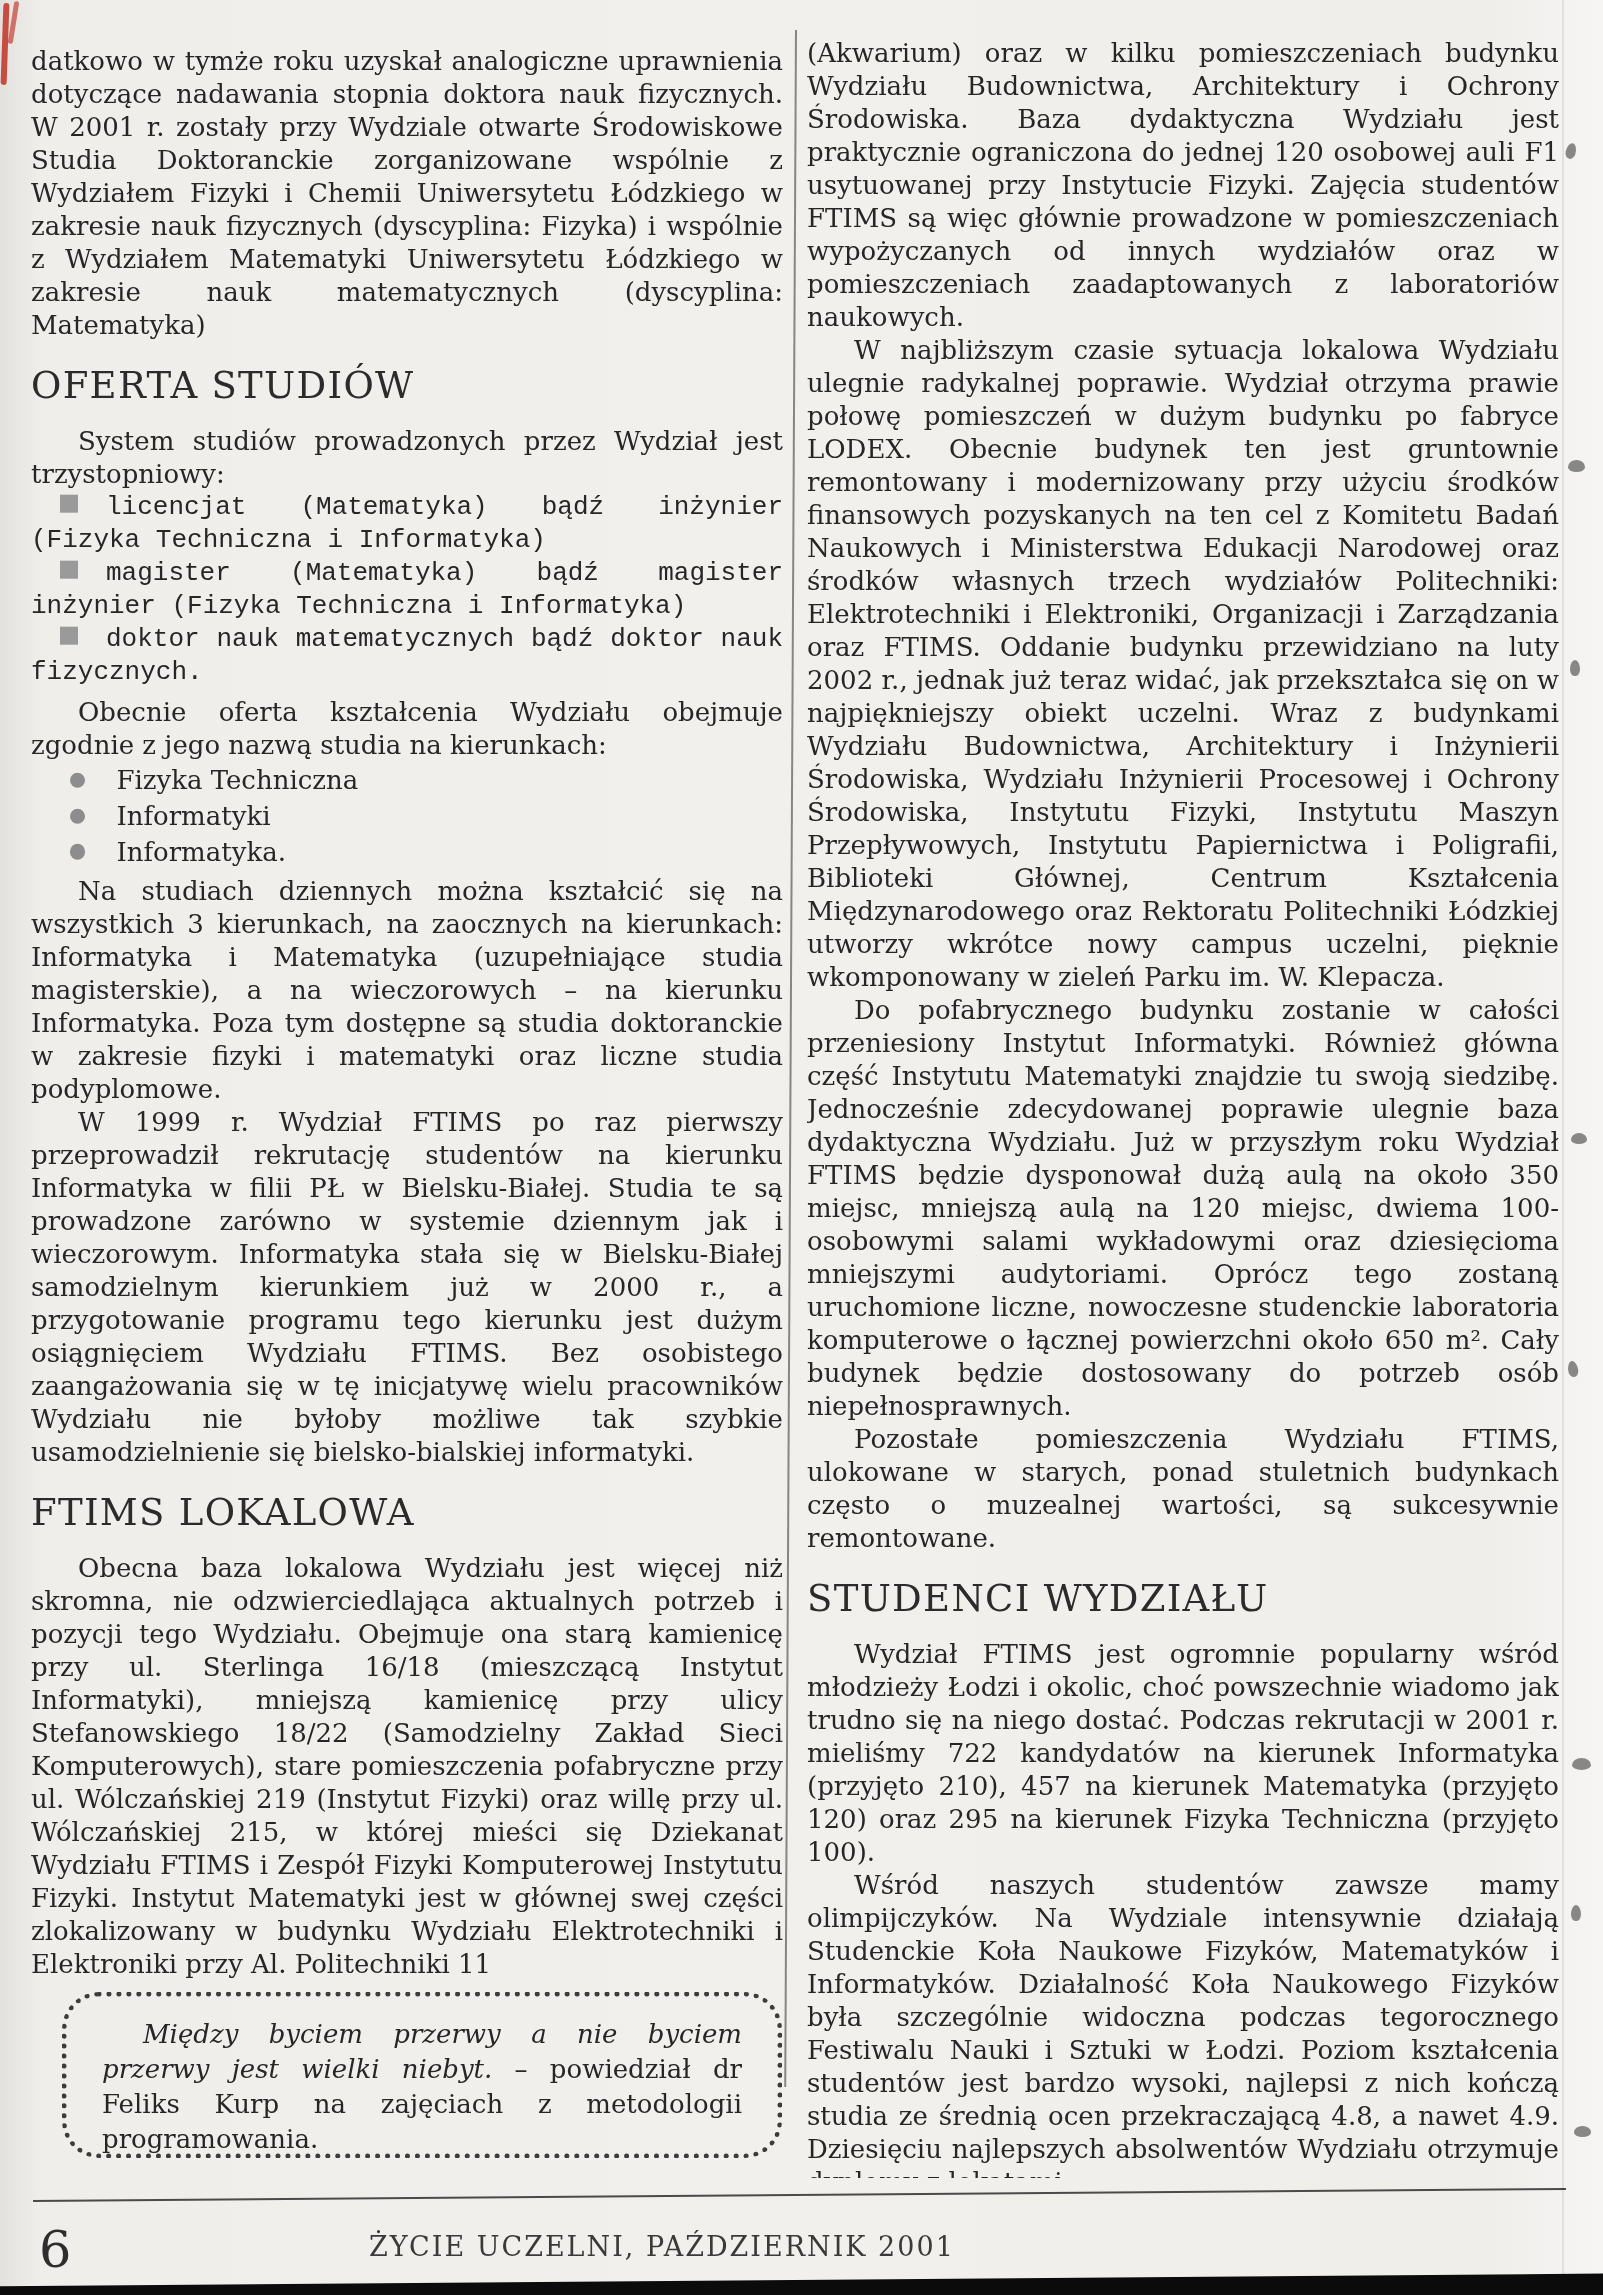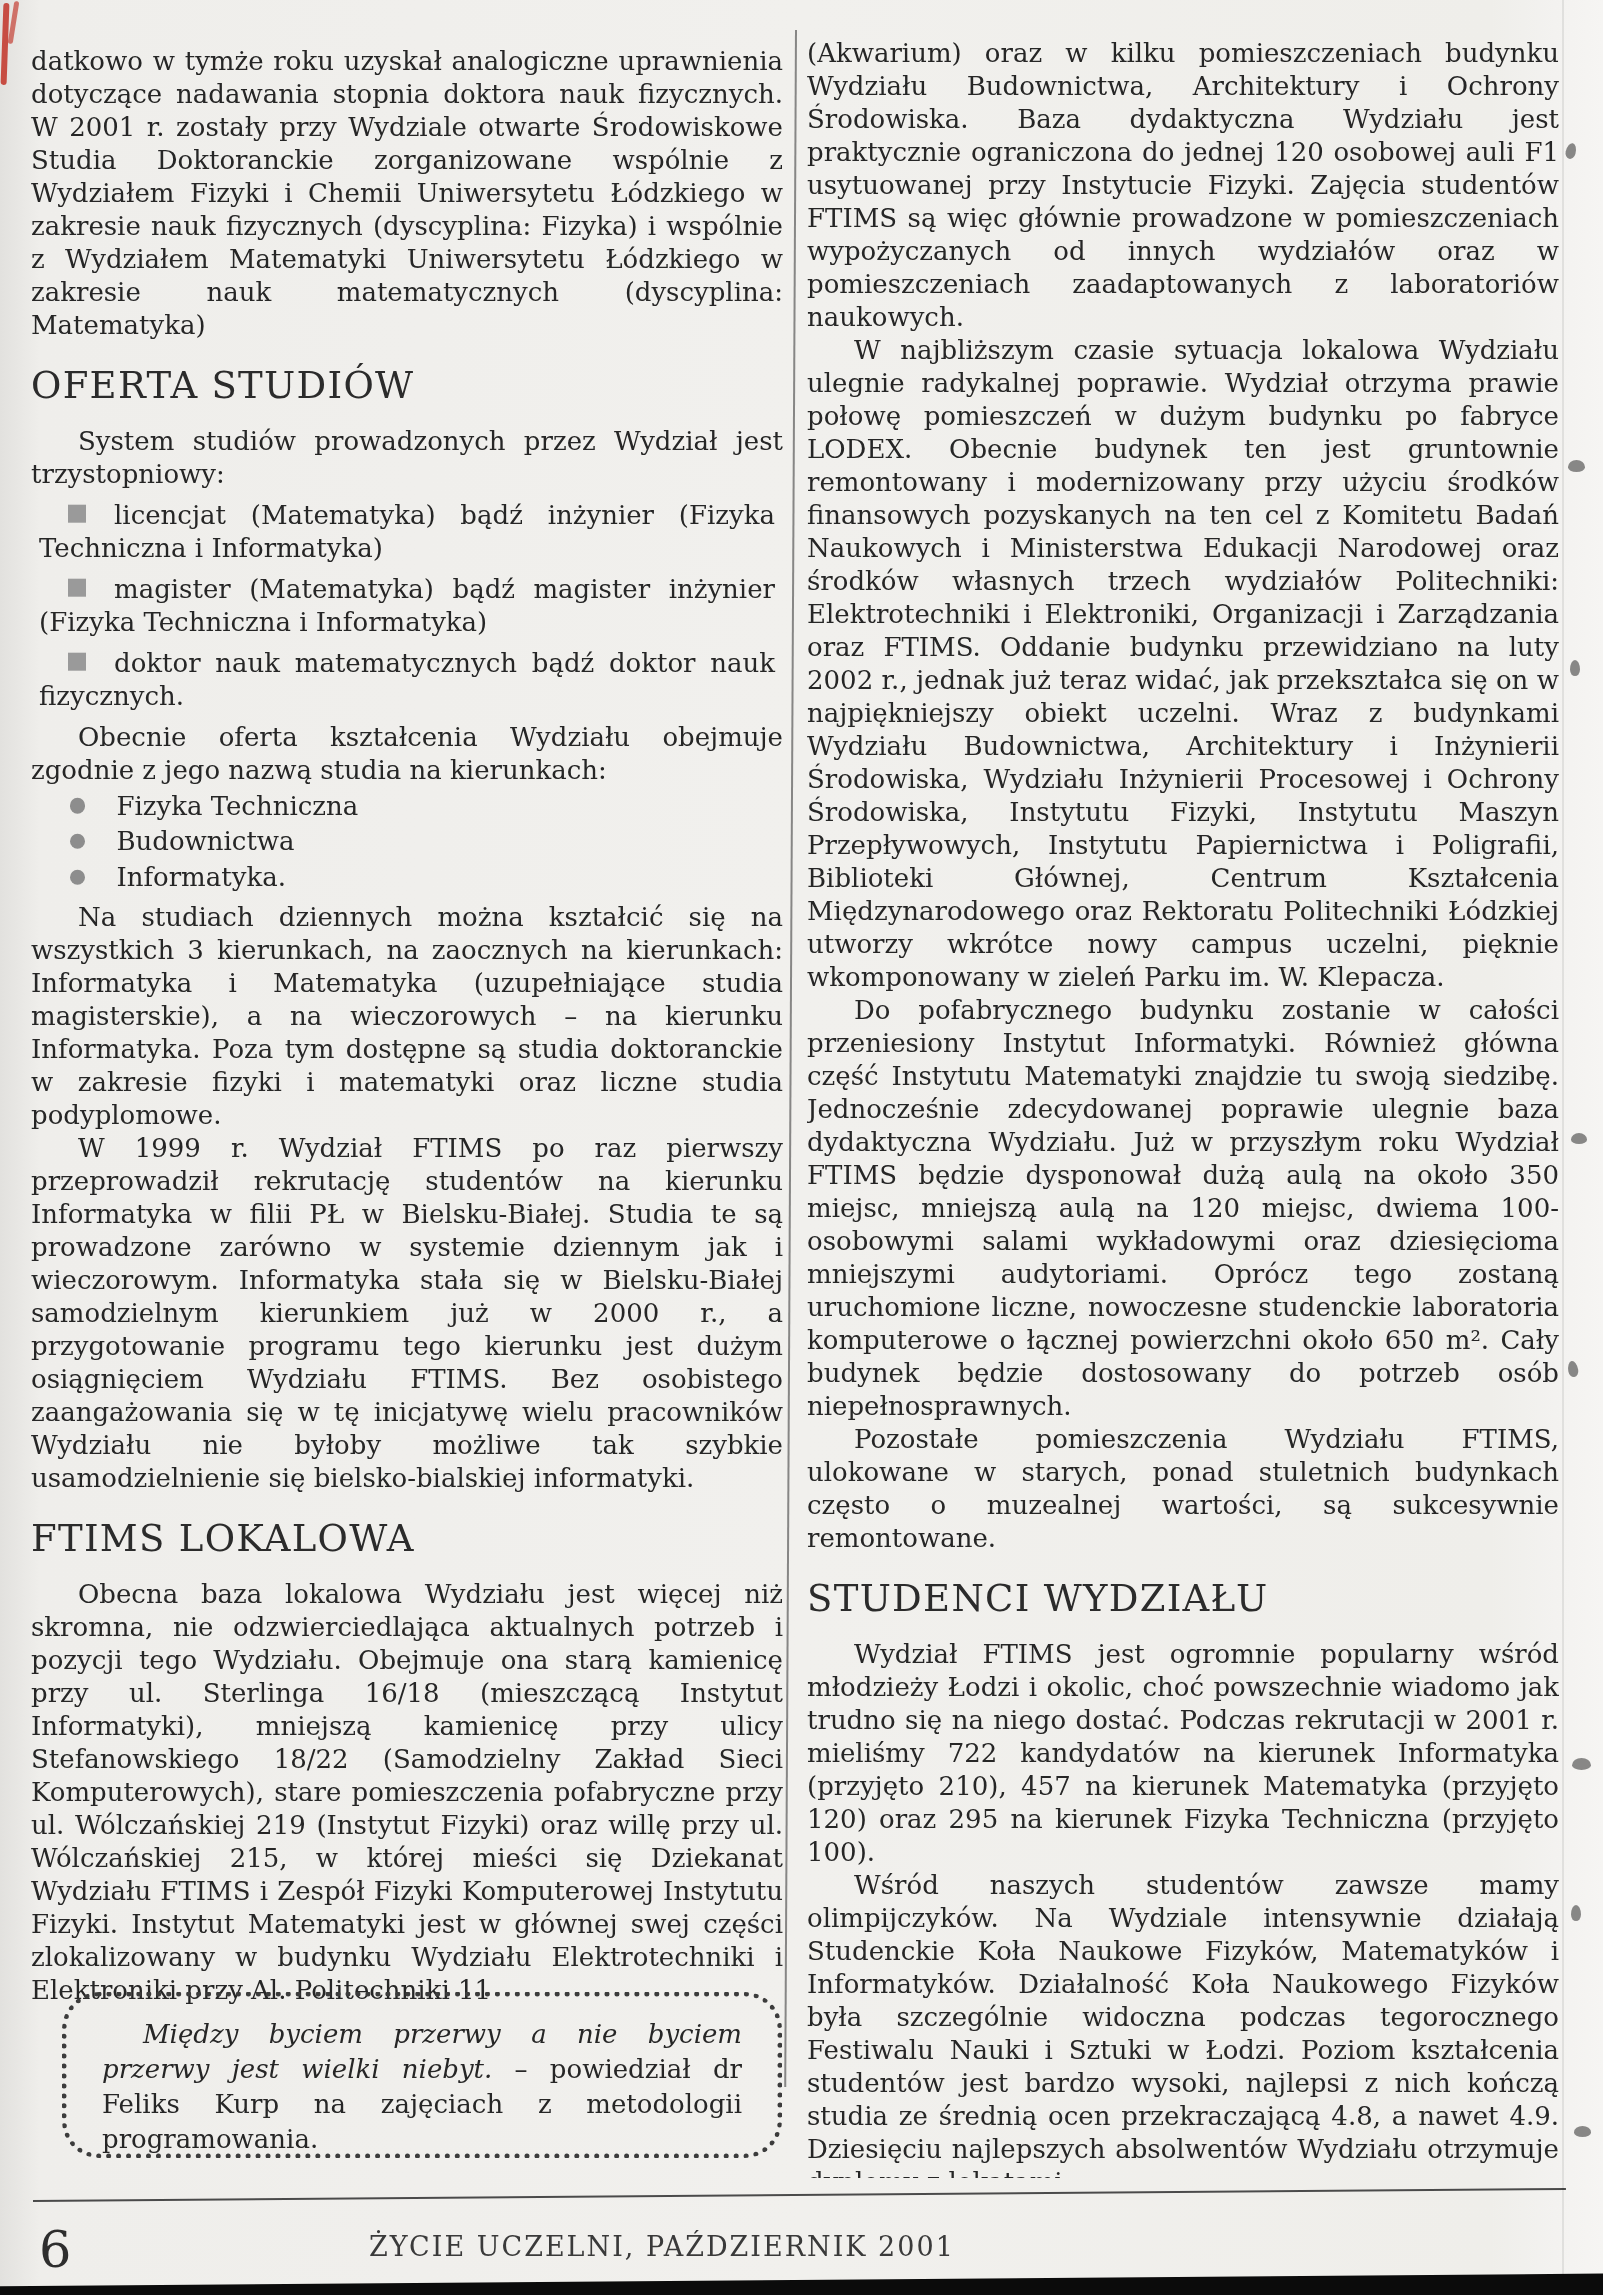--- a/index.html
+++ b/index.html
@@ -12,21 +12,21 @@
   .col{position:absolute;font-size:26px;line-height:33px;text-align:justify;}
   .col-left{left:31px;top:45px;width:752px;height:2114px;overflow:hidden;}
   .col-right{left:807px;top:37px;width:752px;height:2141px;overflow:hidden;}
   p.para{margin:0;text-indent:47px;}
   p.cont{text-indent:0;}
   p.sp{margin-top:6.7px;}
   h2.sec{
     font-size:37px;line-height:47px;font-weight:normal;text-align:left;
     margin:20px 0 16px 0;letter-spacing:1.3px;text-indent:0;color:#2b2b2b;
   }
-  .b-item{margin:8px;text-indent:29px;}
+  .b-item{margin:0;text-indent:29px;font-family:Liberation Mono, monospace;}
   .sq{display:inline-block;width:18px;height:18px;background:#9a9a9a;margin-right:28px;vertical-align:baseline;transform:translateY(-1.3px);}
   .dot-item{margin:2.7px 0;text-indent:39px;}
   .dt{display:inline-block;width:15.4px;height:15.4px;border-radius:50%;background:#8d8d8d;margin-right:31px;transform:translateY(-1.3px);}
   .quote-box{
     position:absolute;left:62px;top:1992px;width:720px;height:166px;
     border:5.4px dotted #3c3c3c;border-radius:37px;box-sizing:border-box;
     padding:20px 35px 13.4px 35px;
   }
   .quote-box p{margin:0;font-size:26px;line-height:35px;text-align:justify;text-indent:41px;}
   .q-it{font-style:italic;}
@@ -50,21 +50,21 @@
 
 <div class="col col-left">
   <p class="para cont">datkowo w tymże roku uzyskał analogiczne uprawnienia dotyczące nadawania stopnia doktora nauk fizycznych. W 2001 r. zostały przy Wydziale otwarte Środowiskowe Studia Doktoranckie zorganizowane wspólnie z Wydziałem Fizyki i Chemii Uniwersytetu Łódzkiego w zakresie nauk fizycznych (dyscyplina: Fizyka) i wspólnie z Wydziałem Matematyki Uniwersytetu Łódzkiego w zakresie nauk matematycznych (dyscyplina: Matematyka)</p>
   <h2 class="sec">OFERTA STUDIÓW</h2>
   <p class="para">System studiów prowadzonych przez Wydział jest trzystopniowy:</p>
   <p class="b-item"><span class="sq"></span><span>licencjat (Matematyka) bądź inżynier (Fizyka Techniczna i Informatyka)</span></p>
   <p class="b-item"><span class="sq"></span><span>magister (Matematyka) bądź magister inżynier (Fizyka Techniczna i Informatyka)</span></p>
   <p class="b-item"><span class="sq"></span><span>doktor nauk matematycznych bądź doktor nauk fizycznych.</span></p>
   <p class="para sp">Obecnie oferta kształcenia Wydziału obejmuje zgodnie z jego nazwą studia na kierunkach:</p>
   <p class="dot-item"><span class="dt"></span><span>Fizyka Techniczna</span></p>
-  <p class="dot-item"><span class="dt"></span><span>Budownictwa</span></p>
+  <p class="dot-item"><span class="dt"></span><span>Informatyki</span></p>
   <p class="dot-item"><span class="dt"></span><span>Informatyka.</span></p>
   <p class="para sp">Na studiach dziennych można kształcić się na wszystkich 3 kierunkach, na zaocznych na kierunkach: Informatyka i Matematyka (uzupełniające studia magisterskie), a na wieczorowych – na kierunku Informatyka. Poza tym dostępne są studia doktoranckie w zakresie fizyki i matematyki oraz liczne studia podyplomowe.</p>
   <p class="para">W 1999 r. Wydział FTIMS po raz pierwszy przeprowadził rekrutację studentów na kierunku Informatyka w filii PŁ w Bielsku-Białej. Studia te są prowadzone zarówno w systemie dziennym jak i wieczorowym. Informatyka stała się w Bielsku-Białej samodzielnym kierunkiem już w 2000 r., a przygotowanie programu tego kierunku jest dużym osiągnięciem Wydziału FTIMS. Bez osobistego zaangażowania się w tę inicjatywę wielu pracowników Wydziału nie byłoby możliwe tak szybkie usamodzielnienie się bielsko-bialskiej informatyki.</p>
   <h2 class="sec">FTIMS LOKALOWA</h2>
   <p class="para">Obecna baza lokalowa Wydziału jest więcej niż skromna, nie odzwierciedlająca aktualnych potrzeb i pozycji tego Wydziału. Obejmuje ona starą kamienicę przy ul. Sterlinga 16/18 (mieszczącą Instytut Informatyki), mniejszą kamienicę przy ulicy Stefanowskiego 18/22 (Samodzielny Zakład Sieci Komputerowych), stare pomieszczenia pofabryczne przy ul. Wólczańskiej 219 (Instytut Fizyki) oraz willę przy ul. Wólczańskiej 215, w której mieści się Dziekanat Wydziału FTIMS i Zespół Fizyki Komputerowej Instytutu Fizyki. Instytut Matematyki jest w głównej swej części zlokalizowany w budynku Wydziału Elektrotechniki i Elektroniki przy Al. Politechniki 11</p>
 </div>
 
 <div class="divider"></div>
 
 <div class="col col-right">

